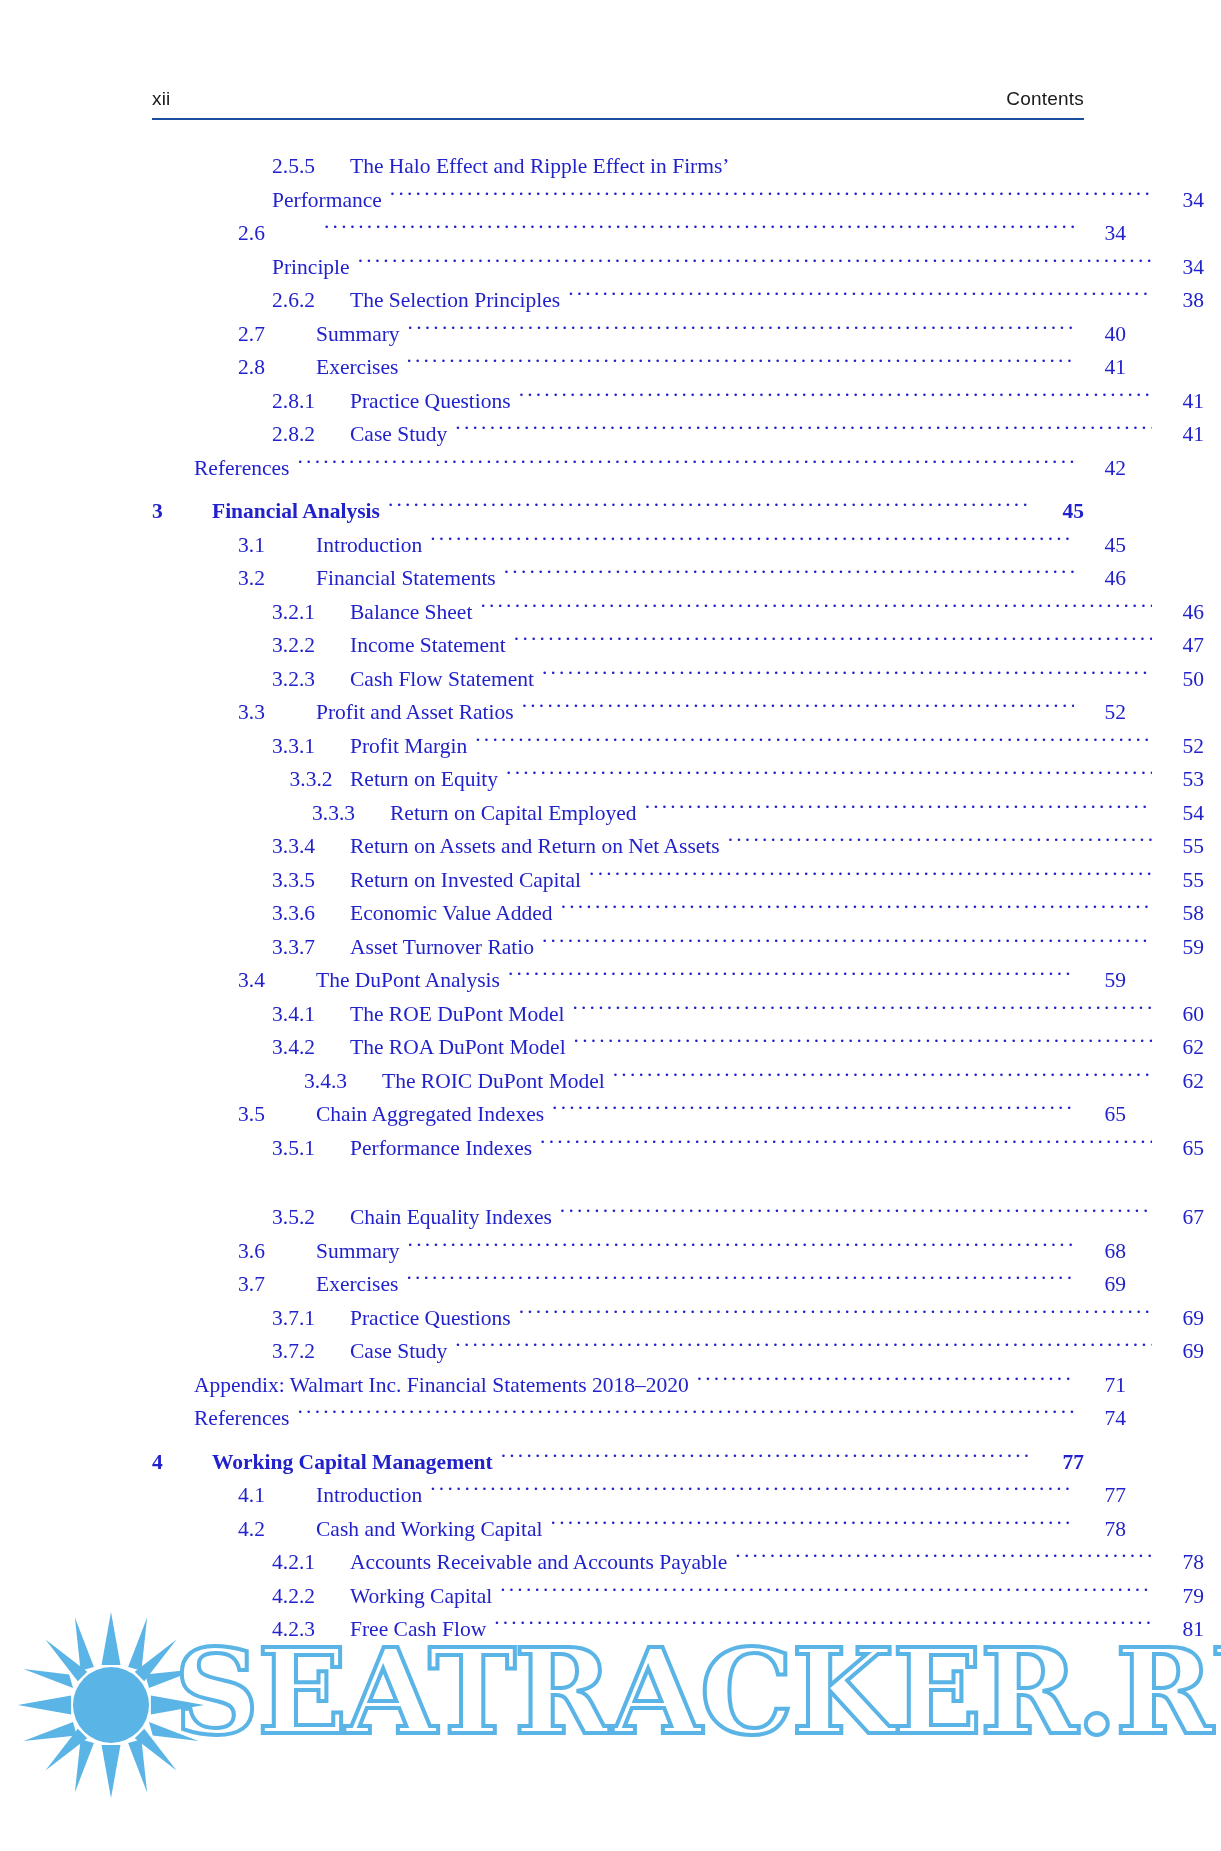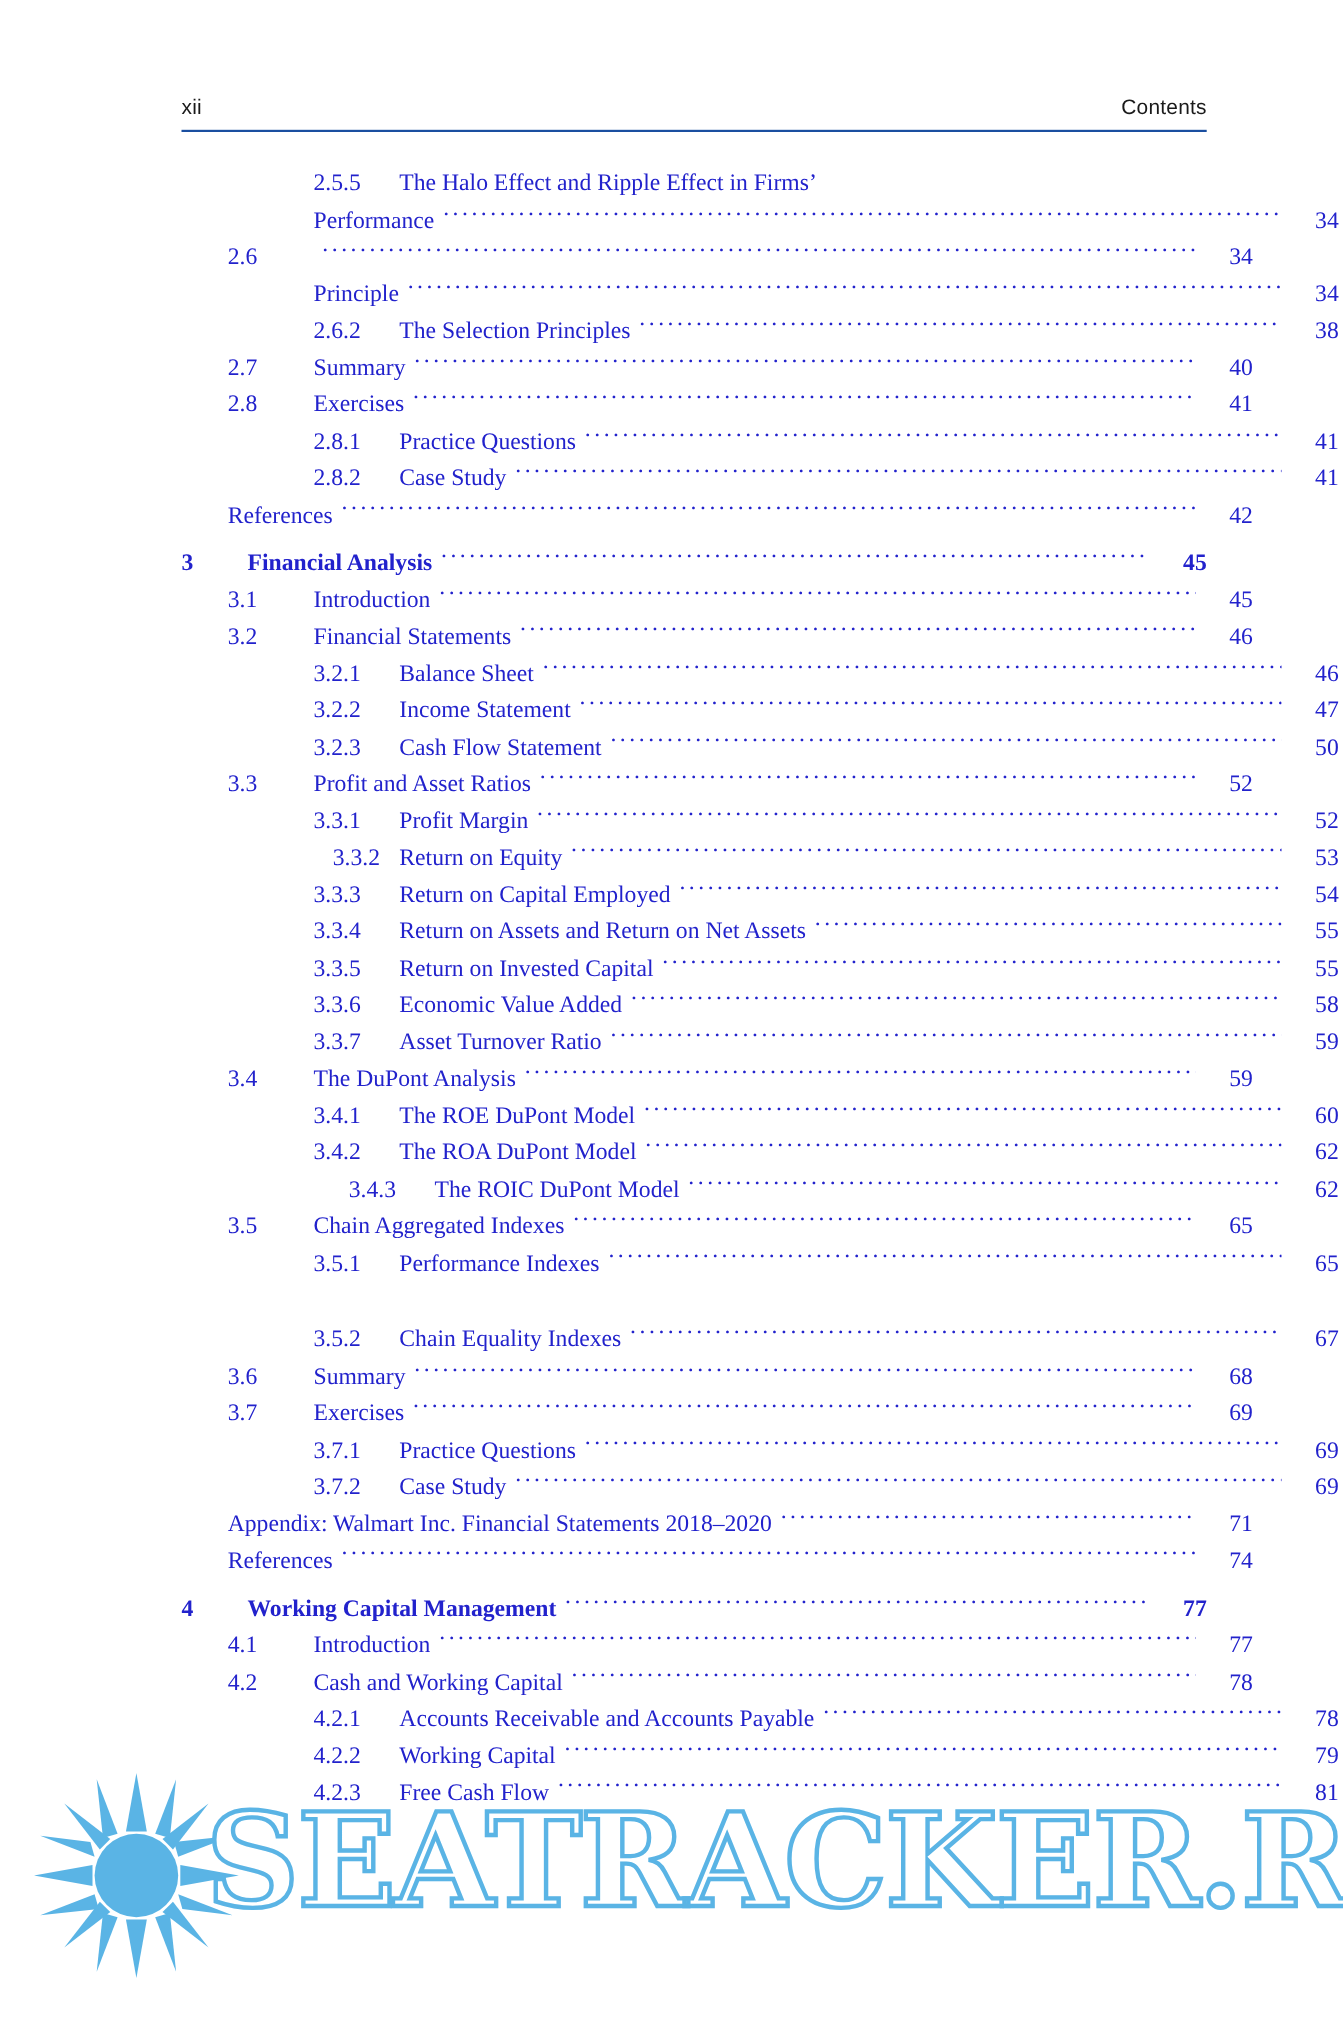--- a/index.html
+++ b/index.html
@@ -11,21 +11,21 @@
     width: 1221px;
     height: 1851px;
     position: relative;
     font-family: "Liberation Serif", serif;
     color: #2222cc;
     overflow: hidden;
   }
 
   .page {
     position: absolute;
-    left: 17px; top: 0;
+    left: 4px; top: 0;
     width: 991px;
     height: 1851px;
   }
 
   
   .header {
     position: absolute;
     left: 148px;
     top: 88px;
     width: 932px;
@@ -70,20 +70,21 @@
 
   
   .num-chap {
     width: 42px;
     flex: 0 0 42px;
     font-weight: bold;
   }
   .num-l1 {
     width: 42px;
     flex: 0 0 42px;
+    margin-left: 44px;
   }
   .num-l2 {
     width: 42px;
     flex: 0 0 42px;
   }
 
   .lbl {
     flex: 0 0 auto;
   }
   .lbl.bold {
@@ -271,21 +272,21 @@
         <span class="leader"></span>
         <span class="pg">52</span>
       </div>
       <div class="row ind-l2">
         <span class="num-l2" style="flex: 0 0 78px; width: 78px; text-align: center;">3.3.2</span>
         <span class="lbl">Return on Equity</span>
         <span class="leader"></span>
         <span class="pg">53</span>
       </div>
       <div class="row ind-l2">
-        <span class="num-l2" style="flex: 0 0 78px; width: 78px;">3.3.3</span>
+        <span class="num-l2" style="flex: 0 0 78px; width: 78px; margin-left: 40px;">3.3.3</span>
         <span class="lbl">Return on Capital Employed</span>
         <span class="leader"></span>
         <span class="pg">54</span>
       </div>
       <div class="row ind-l2">
         <span class="num-l2" style="flex: 0 0 78px; width: 78px;">3.3.4</span>
         <span class="lbl">Return on Assets and Return on Net Assets</span>
         <span class="leader"></span>
         <span class="pg">55</span>
       </div>

